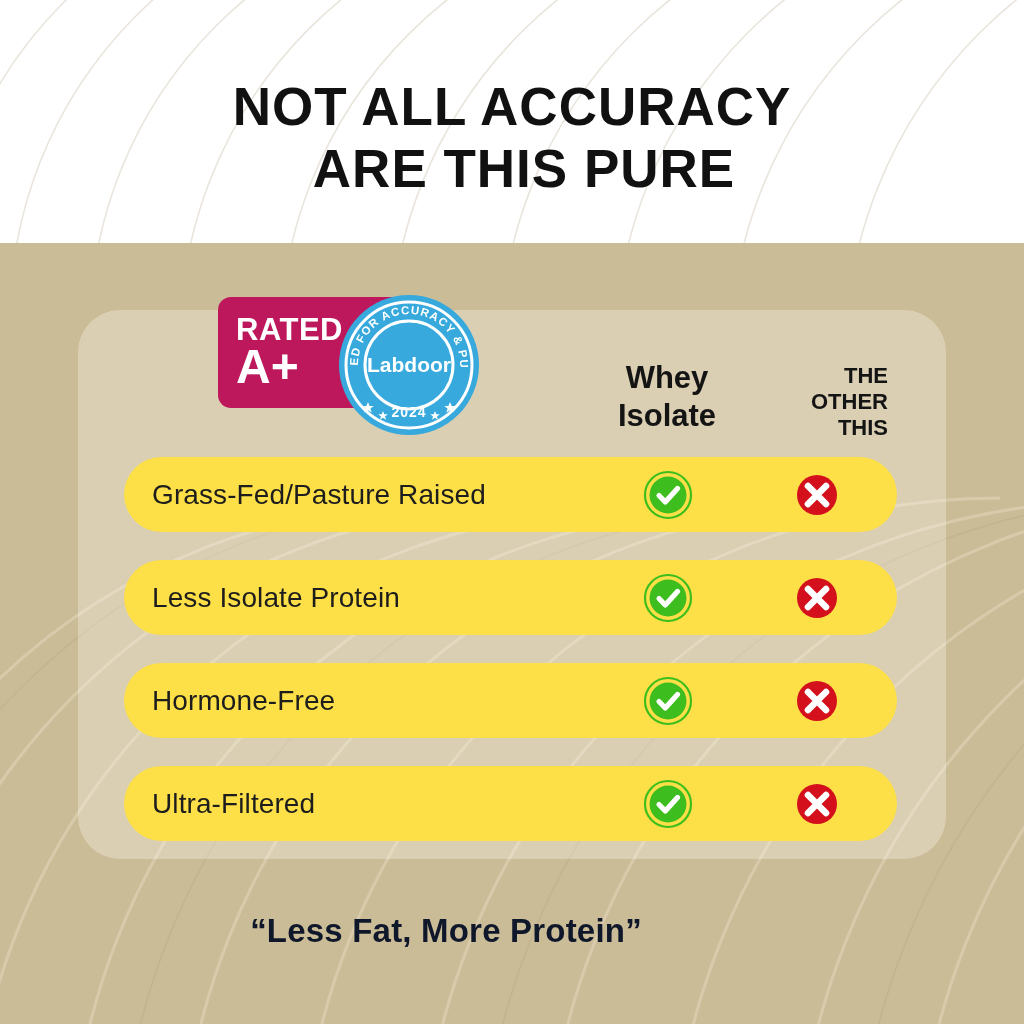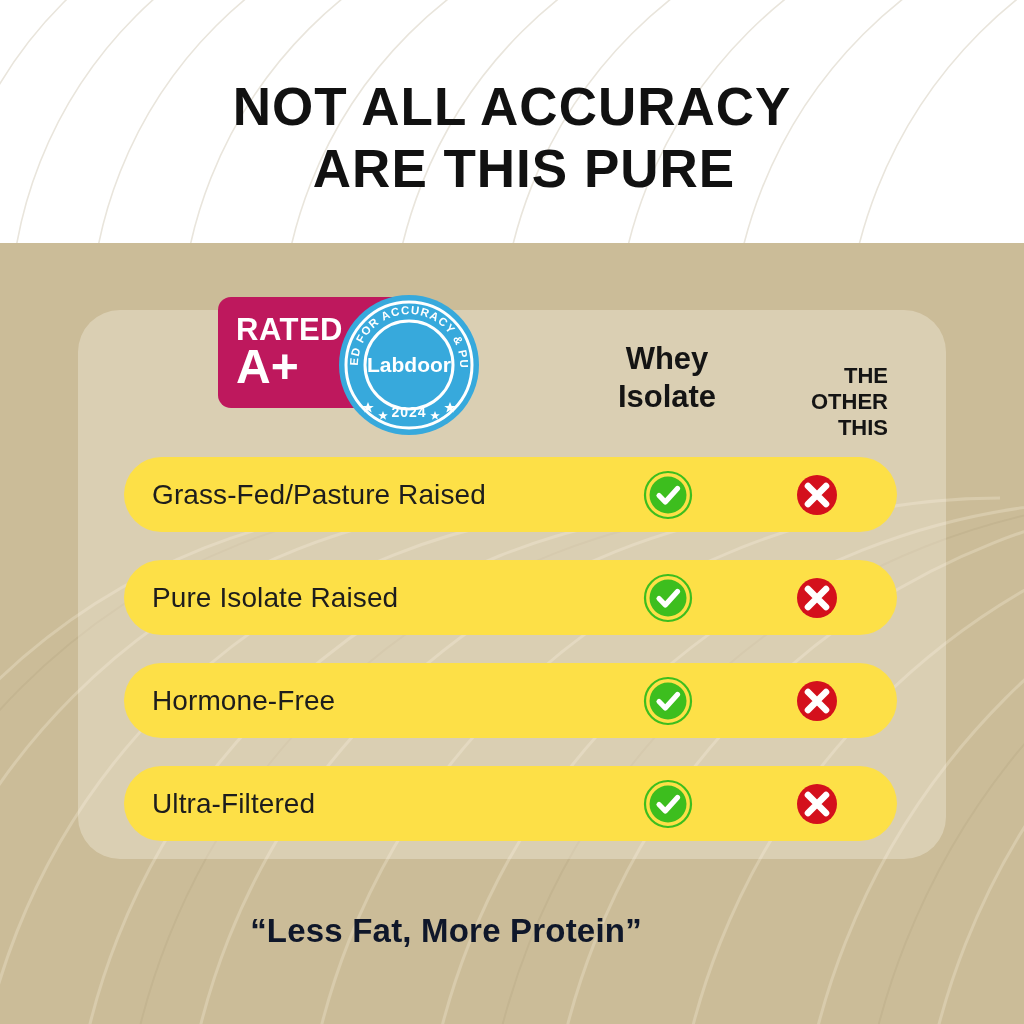--- a/index.html
+++ b/index.html
@@ -54,21 +54,21 @@
     line-height:32px;
   }
   .badge-ap {
     color:#ffffff; font-weight:bold; font-size:48px; letter-spacing:0px;
     line-height:48px; margin-top:-3px;
   }
   .seal { position:absolute; left:120px; top:0px; width:142px; height:142px; }
 
   
   .col-head-a {
-    position:absolute; left:583px; top:340px; width:168px; z-index:5;
+    position:absolute; left:583px; top:359px; width:168px; z-index:5;
     text-align:center; color:#141414;
     font-size:31px; font-weight:bold; line-height:38px;
   }
   .col-head-b {
     position:absolute; left:758px; top:363px; width:130px; z-index:5;
     text-align:right; color:#141414;
     font-size:22px; font-weight:bold; line-height:26px;
   }
   .ch-line { display:block; }
 
@@ -196,21 +196,21 @@
       <circle cx="25" cy="25" r="18.5" fill="#3dbe1e"></circle>
       <path d="M 16 25.5 L 22.3 32 L 34.5 18.5" fill="none" stroke="#ffffff" stroke-width="5.2" stroke-linecap="round" stroke-linejoin="round"></path>
     </svg>
     <svg class="cell-no" viewBox="0 0 50 50">
       <circle cx="25" cy="25" r="20" fill="#d4101c"></circle>
       <path d="M 16 16 L 34 34 M 34 16 L 16 34" stroke="#ffffff" stroke-width="6.6" stroke-linecap="round"></path>
     </svg>
   </div>
 
   <div class="row" style="top:560px;">
-    <div class="row-label">Pure Isolate Raised</div>
+    <div class="row-label">Less Isolate Protein</div>
     <svg class="cell-ok" viewBox="0 0 50 50">
       <g fill="none" stroke="#3dbe1e" stroke-width="2.2" stroke-linecap="round">
         <path d="M 25 2 A 23 23 0 0 1 48 25"></path>
           <path d="M 48 25 A 23 23 0 0 1 25 48"></path>
         <path d="M 25 48 A 23 23 0 0 1 2 25"></path>
           <path d="M 2 25 A 23 23 0 0 1 25 2"></path>
       </g>
       <circle cx="25" cy="25" r="18.5" fill="#3dbe1e"></circle>
       <path d="M 16 25.5 L 22.3 32 L 34.5 18.5" fill="none" stroke="#ffffff" stroke-width="5.2" stroke-linecap="round" stroke-linejoin="round"></path>
     </svg>

